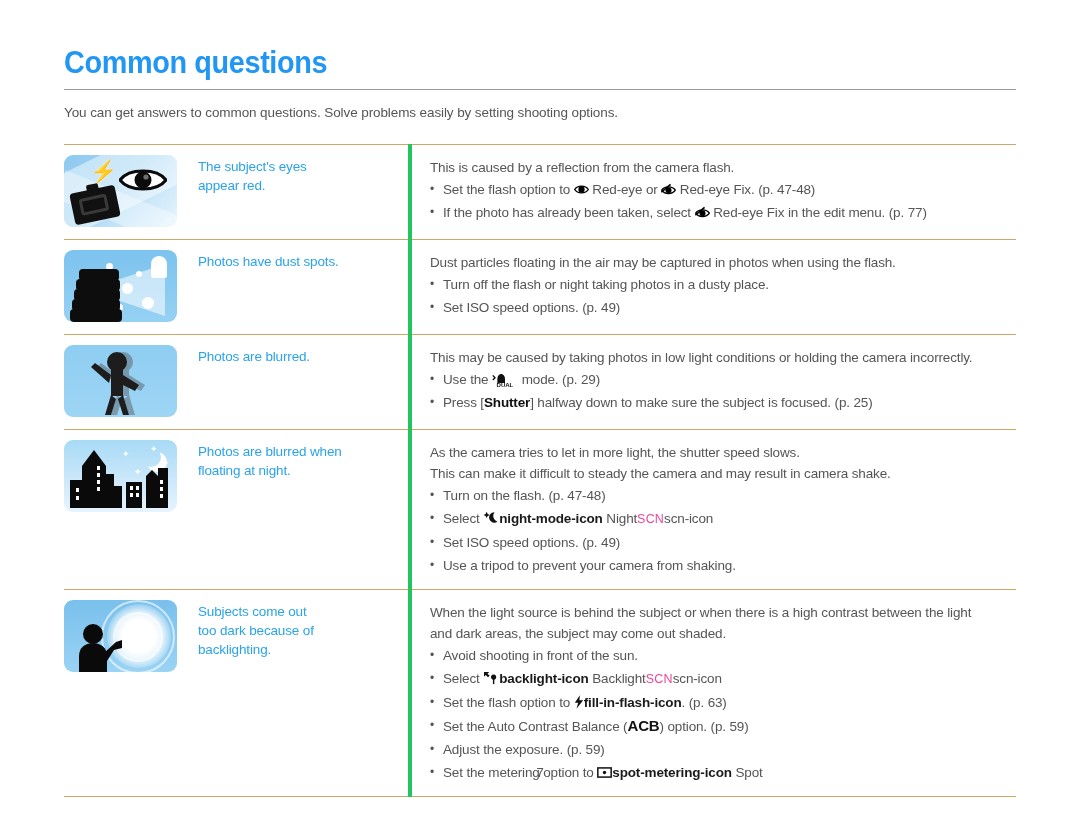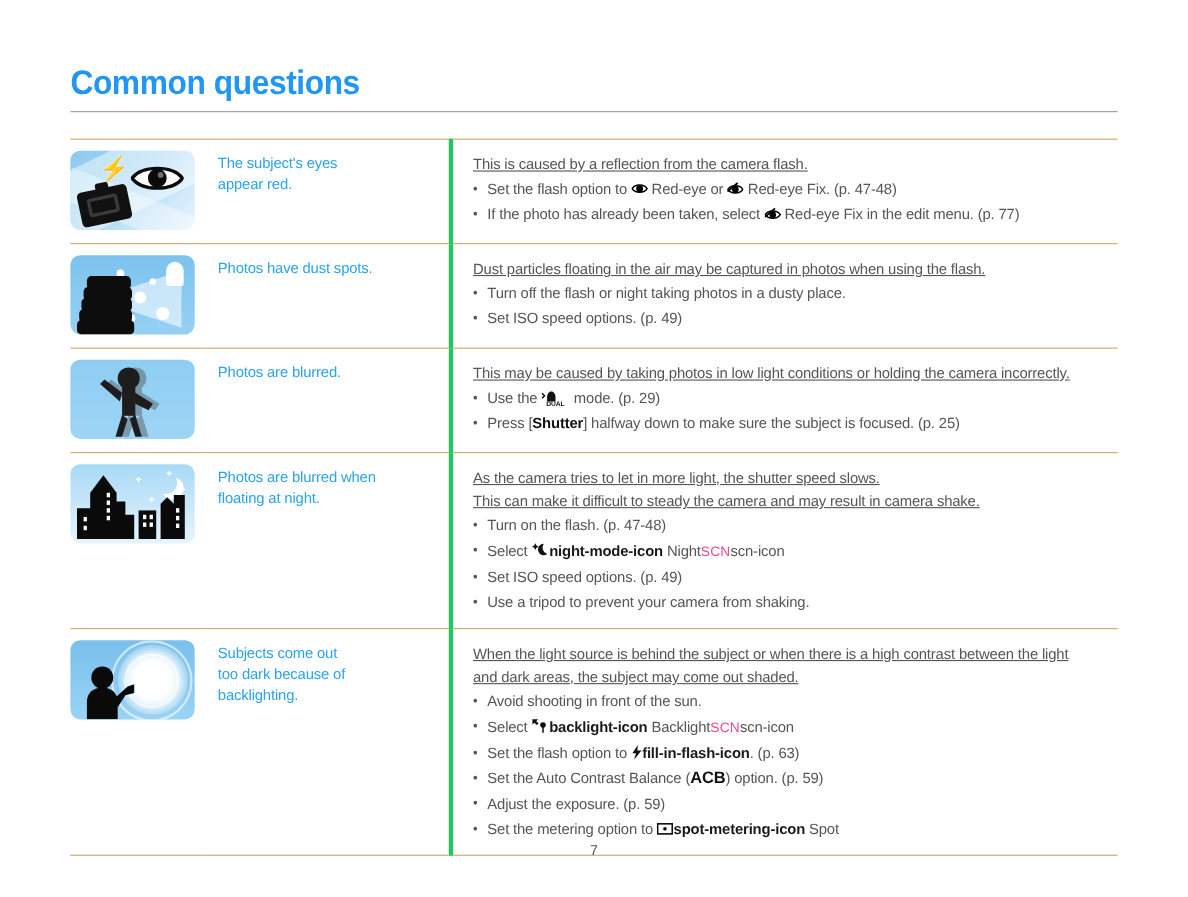--- a/index.html
+++ b/index.html
@@ -13,21 +13,21 @@
     font-family: "Liberation Sans", sans-serif;
     color: #4a4a4a;
     position: relative;
     overflow: hidden;
   }
   .page {
     width: 1080px;
     height: 749px;
     position: relative;
     box-sizing: border-box;
-    padding: 12px 64px;
+    padding: 0 64px;
   }
   
   .page-title {
     font-size: 31px;
     font-weight: bold;
     color: #2196f3;
     letter-spacing: -0.4px;
     margin: 0;
     padding-top: 45px;
     padding-bottom: 8px;
@@ -79,21 +79,20 @@
     color: #2aa3e8;
     font-size: 13.5px;
     line-height: 19px;
     letter-spacing: -0.15px;
   }
   .a-lead {
     font-size: 13.5px;
     color: #555555;
     line-height: 21px;
     letter-spacing: -0.15px;
-    text-decoration: underline;
   }
   ul.bullets {
     list-style: none;
     margin: 0;
     padding: 0;
   }
   ul.bullets li {
     font-size: 13.5px;
     color: #555555;
     line-height: 23px;
@@ -315,20 +314,21 @@
     color: #555;
   }
 </style>
 </head>
 <body>
 
 <div class="page">
 
   <h1 class="page-title">Common questions</h1>
   <hr class="title-rule">
+  <p class="intro">You can get answers to common questions. Solve problems easily by setting shooting options.</p>
 
   <table class="qa-table">
     <tbody>
 
     <tr class="qa-row">
       <td class="cell-icon">
         <span class="thumb thumb-redeye">
           <span class="beam"></span>
           <span class="beam2"></span>
           <span class="bolt">⚡</span>

